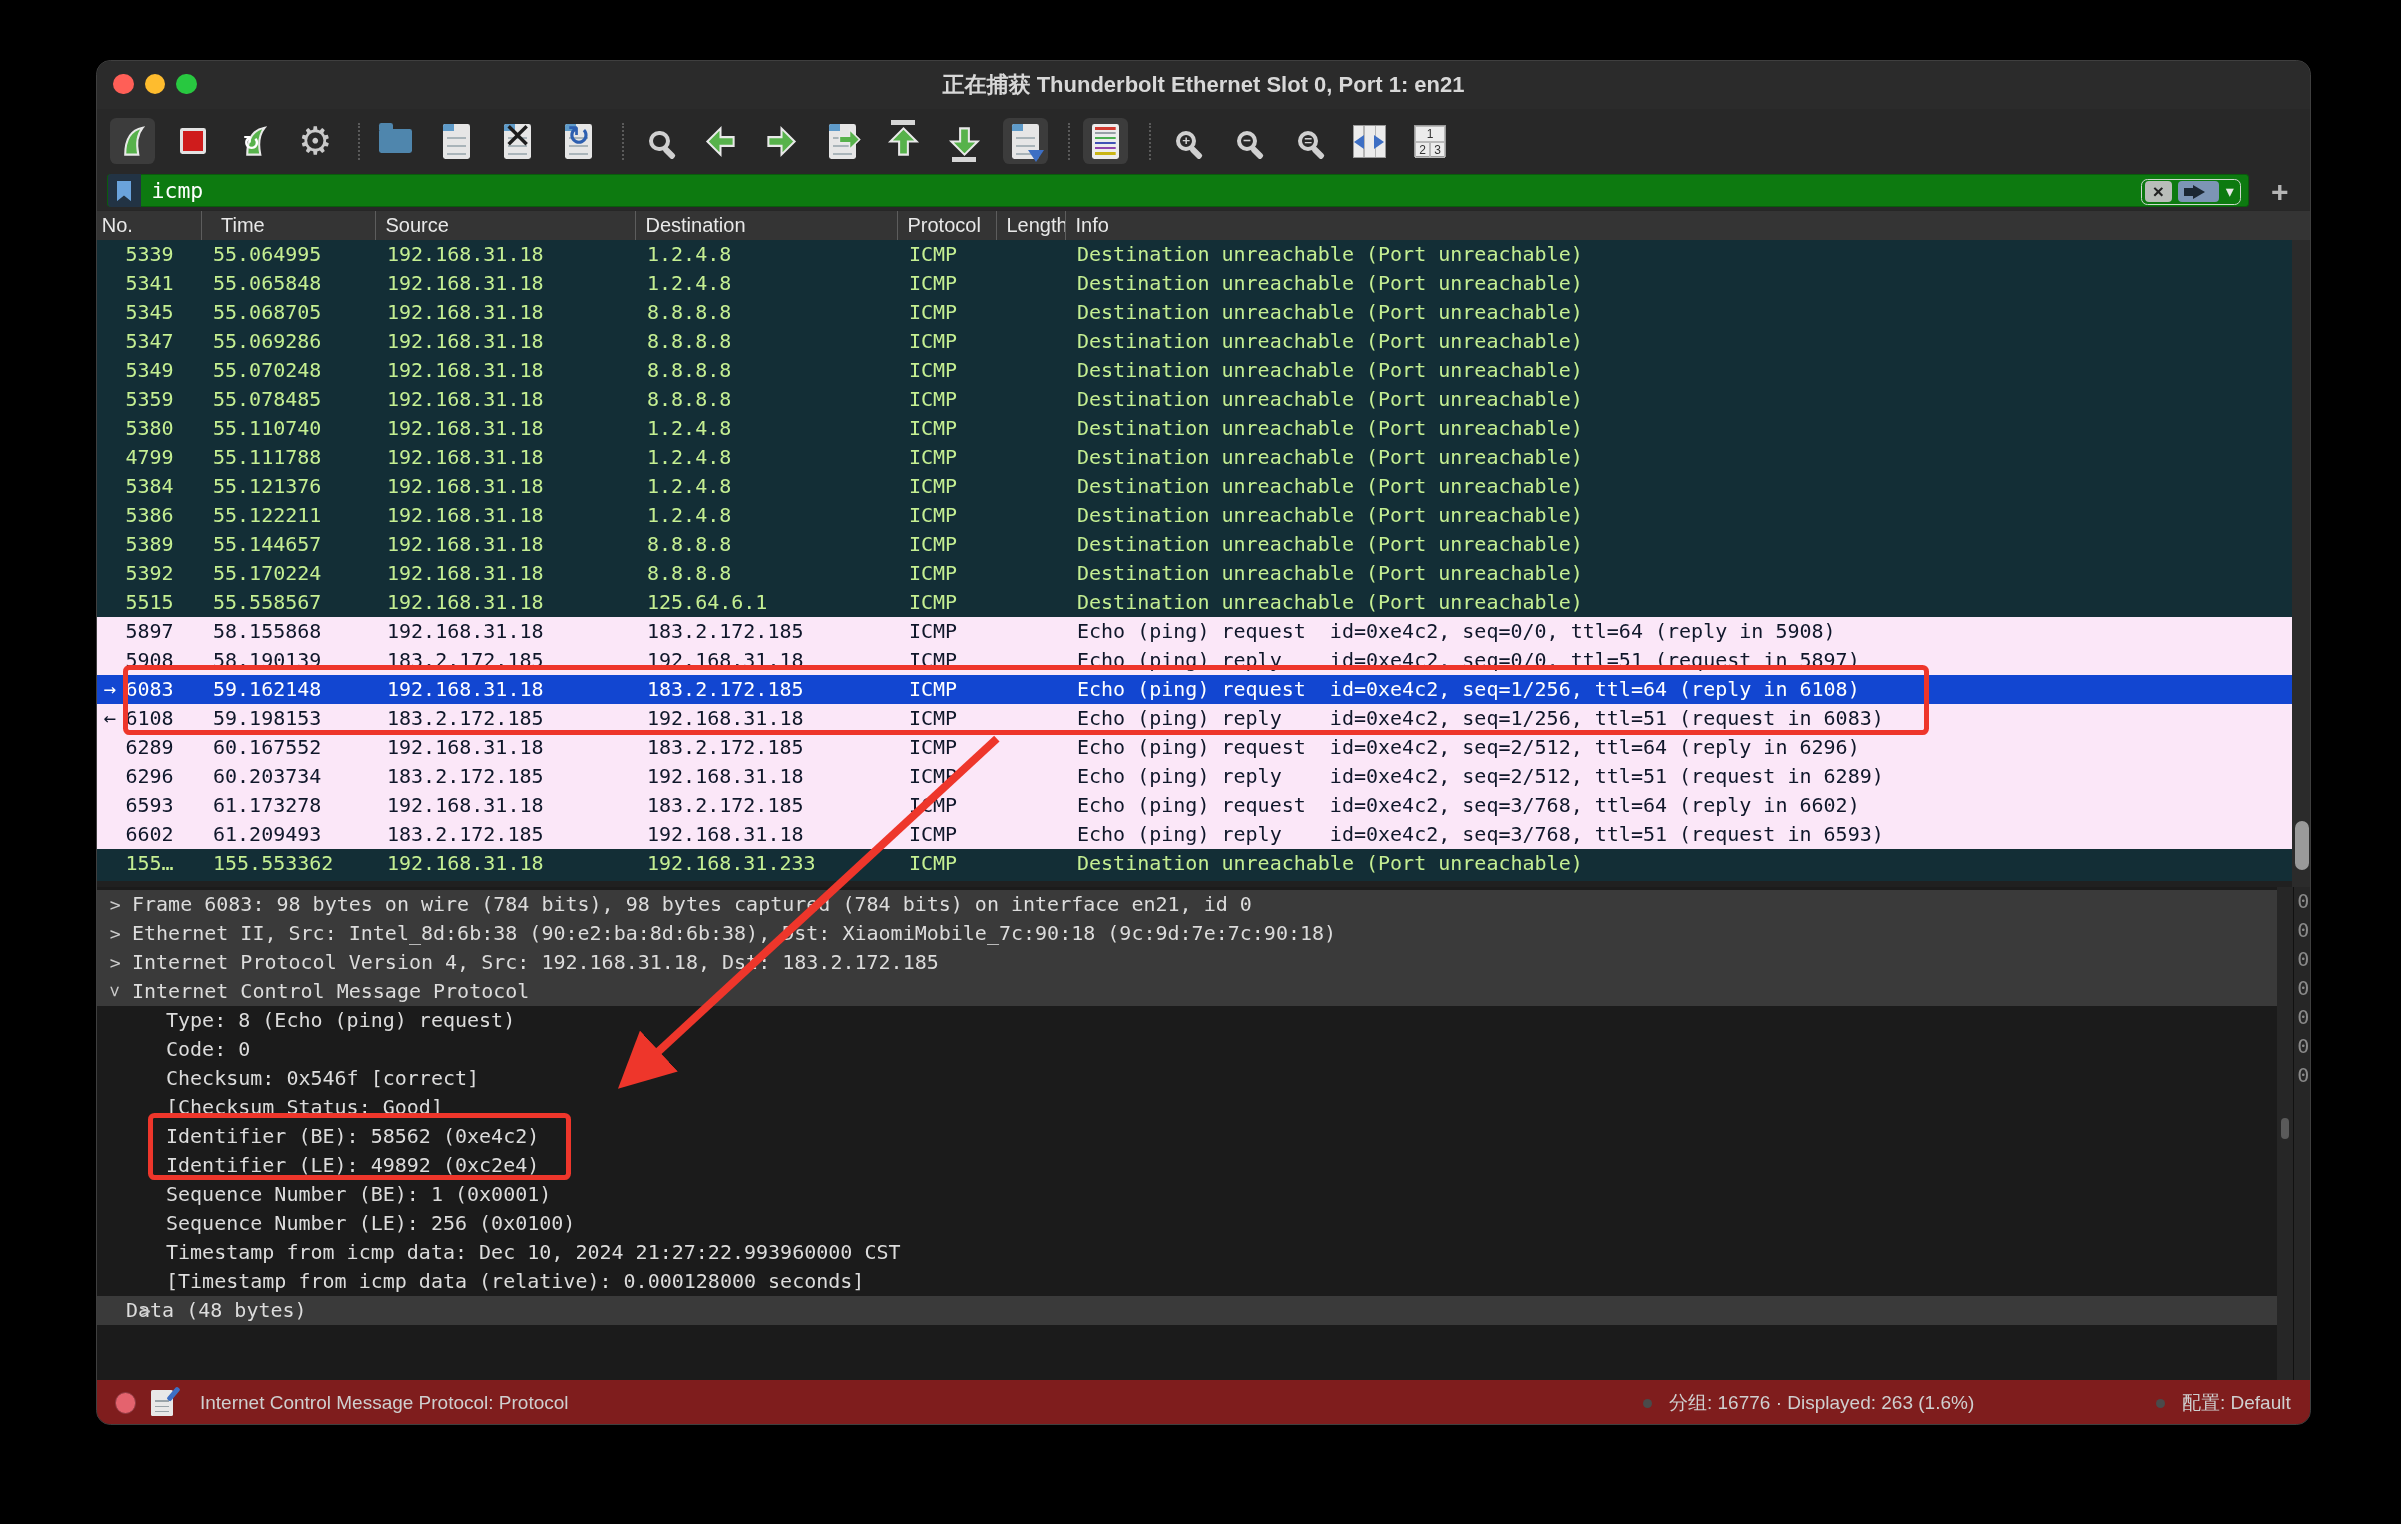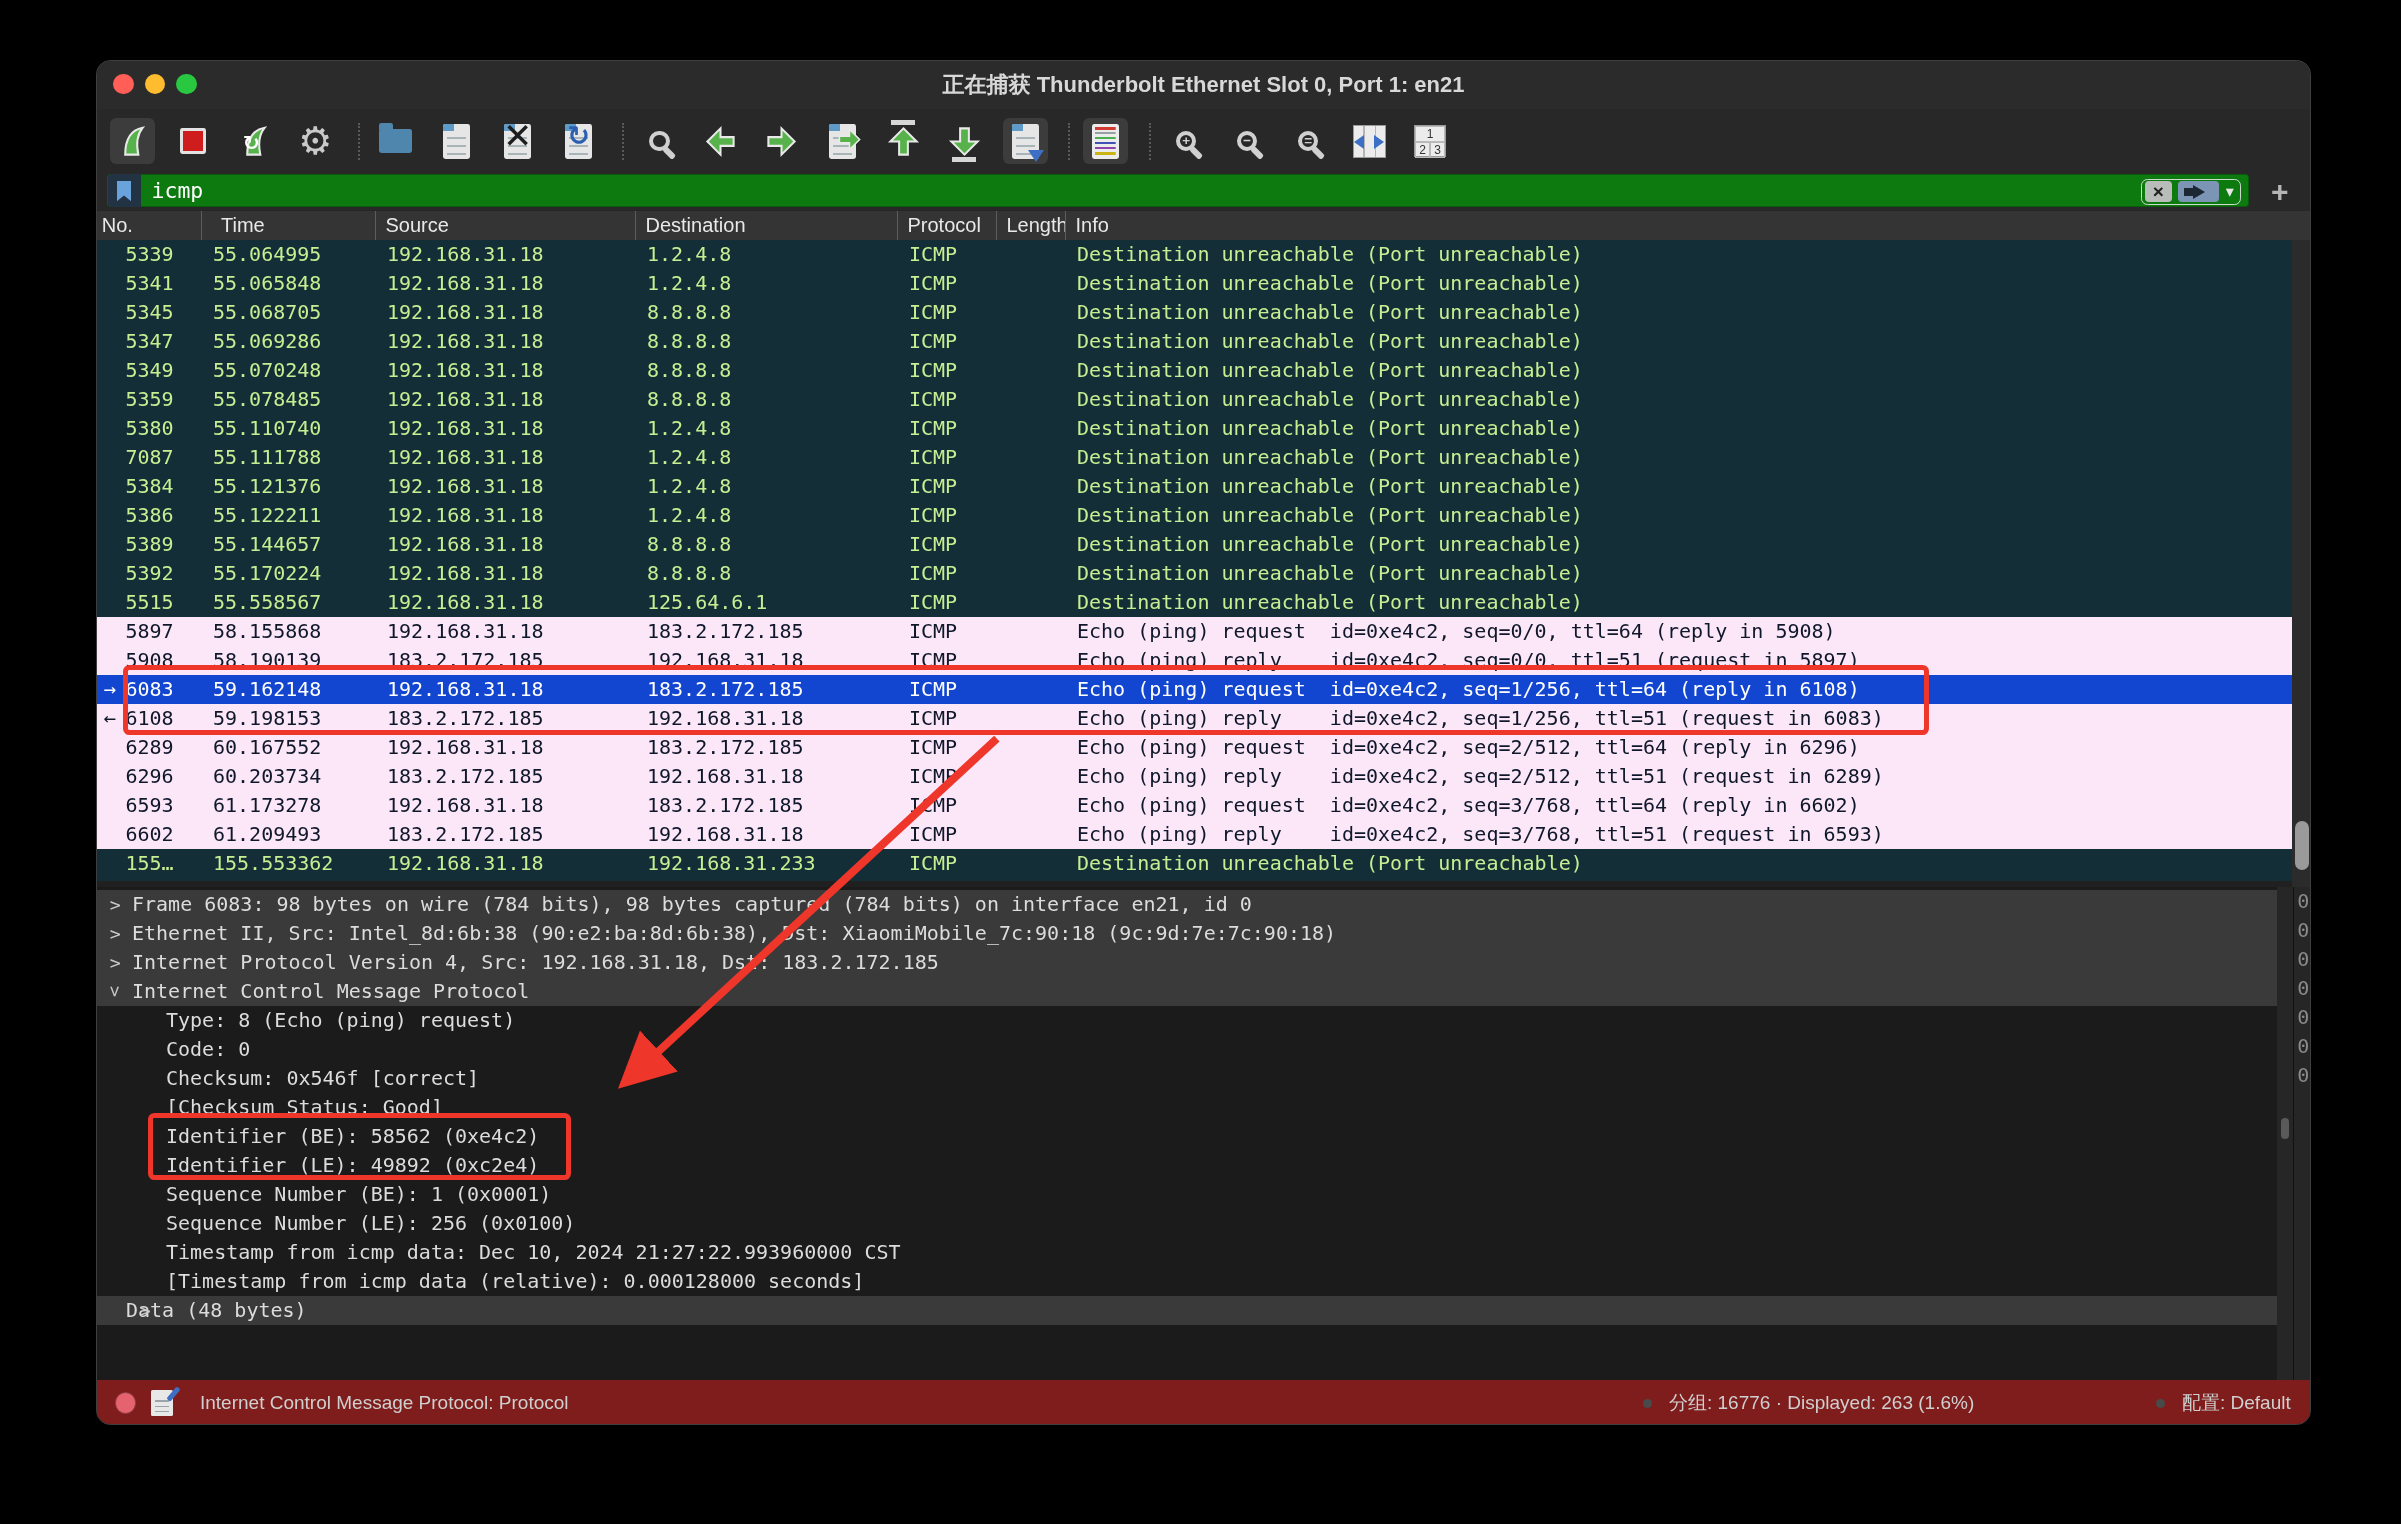--- a/index.html
+++ b/index.html
@@ -295,21 +295,21 @@
     </div>
 
     <div class="plist" id="packet-rows">
         <div class="prow teal"><div class="pc c-no">5339</div><div class="pc c-tm">55.064995</div><div class="pc c-src">192.168.31.18</div><div class="pc c-dst">1.2.4.8</div><div class="pc c-pr">ICMP</div><div class="pc c-ln">70</div><div class="pc c-in">Destination unreachable (Port unreachable)</div></div>
         <div class="prow teal"><div class="pc c-no">5341</div><div class="pc c-tm">55.065848</div><div class="pc c-src">192.168.31.18</div><div class="pc c-dst">1.2.4.8</div><div class="pc c-pr">ICMP</div><div class="pc c-ln">70</div><div class="pc c-in">Destination unreachable (Port unreachable)</div></div>
         <div class="prow teal"><div class="pc c-no">5345</div><div class="pc c-tm">55.068705</div><div class="pc c-src">192.168.31.18</div><div class="pc c-dst">8.8.8.8</div><div class="pc c-pr">ICMP</div><div class="pc c-ln">70</div><div class="pc c-in">Destination unreachable (Port unreachable)</div></div>
         <div class="prow teal"><div class="pc c-no">5347</div><div class="pc c-tm">55.069286</div><div class="pc c-src">192.168.31.18</div><div class="pc c-dst">8.8.8.8</div><div class="pc c-pr">ICMP</div><div class="pc c-ln">70</div><div class="pc c-in">Destination unreachable (Port unreachable)</div></div>
         <div class="prow teal"><div class="pc c-no">5349</div><div class="pc c-tm">55.070248</div><div class="pc c-src">192.168.31.18</div><div class="pc c-dst">8.8.8.8</div><div class="pc c-pr">ICMP</div><div class="pc c-ln">70</div><div class="pc c-in">Destination unreachable (Port unreachable)</div></div>
         <div class="prow teal"><div class="pc c-no">5359</div><div class="pc c-tm">55.078485</div><div class="pc c-src">192.168.31.18</div><div class="pc c-dst">8.8.8.8</div><div class="pc c-pr">ICMP</div><div class="pc c-ln">70</div><div class="pc c-in">Destination unreachable (Port unreachable)</div></div>
         <div class="prow teal"><div class="pc c-no">5380</div><div class="pc c-tm">55.110740</div><div class="pc c-src">192.168.31.18</div><div class="pc c-dst">1.2.4.8</div><div class="pc c-pr">ICMP</div><div class="pc c-ln">70</div><div class="pc c-in">Destination unreachable (Port unreachable)</div></div>
-        <div class="prow teal"><div class="pc c-no">7087</div><div class="pc c-tm">55.111788</div><div class="pc c-src">192.168.31.18</div><div class="pc c-dst">1.2.4.8</div><div class="pc c-pr">ICMP</div><div class="pc c-ln">70</div><div class="pc c-in">Destination unreachable (Port unreachable)</div></div>
+        <div class="prow teal"><div class="pc c-no">4799</div><div class="pc c-tm">55.111788</div><div class="pc c-src">192.168.31.18</div><div class="pc c-dst">1.2.4.8</div><div class="pc c-pr">ICMP</div><div class="pc c-ln">70</div><div class="pc c-in">Destination unreachable (Port unreachable)</div></div>
         <div class="prow teal"><div class="pc c-no">5384</div><div class="pc c-tm">55.121376</div><div class="pc c-src">192.168.31.18</div><div class="pc c-dst">1.2.4.8</div><div class="pc c-pr">ICMP</div><div class="pc c-ln">70</div><div class="pc c-in">Destination unreachable (Port unreachable)</div></div>
         <div class="prow teal"><div class="pc c-no">5386</div><div class="pc c-tm">55.122211</div><div class="pc c-src">192.168.31.18</div><div class="pc c-dst">1.2.4.8</div><div class="pc c-pr">ICMP</div><div class="pc c-ln">70</div><div class="pc c-in">Destination unreachable (Port unreachable)</div></div>
         <div class="prow teal"><div class="pc c-no">5389</div><div class="pc c-tm">55.144657</div><div class="pc c-src">192.168.31.18</div><div class="pc c-dst">8.8.8.8</div><div class="pc c-pr">ICMP</div><div class="pc c-ln">70</div><div class="pc c-in">Destination unreachable (Port unreachable)</div></div>
         <div class="prow teal"><div class="pc c-no">5392</div><div class="pc c-tm">55.170224</div><div class="pc c-src">192.168.31.18</div><div class="pc c-dst">8.8.8.8</div><div class="pc c-pr">ICMP</div><div class="pc c-ln">70</div><div class="pc c-in">Destination unreachable (Port unreachable)</div></div>
         <div class="prow teal"><div class="pc c-no">5515</div><div class="pc c-tm">55.558567</div><div class="pc c-src">192.168.31.18</div><div class="pc c-dst">125.64.6.1</div><div class="pc c-pr">ICMP</div><div class="pc c-ln">70</div><div class="pc c-in">Destination unreachable (Port unreachable)</div></div>
         <div class="prow pink"><div class="pc c-no">5897</div><div class="pc c-tm">58.155868</div><div class="pc c-src">192.168.31.18</div><div class="pc c-dst">183.2.172.185</div><div class="pc c-pr">ICMP</div><div class="pc c-ln">98</div><div class="pc c-in">Echo (ping) request  id=0xe4c2, seq=0/0, ttl=64 (reply in 5908)</div></div>
         <div class="prow pink"><div class="pc c-no">5908</div><div class="pc c-tm">58.190139</div><div class="pc c-src">183.2.172.185</div><div class="pc c-dst">192.168.31.18</div><div class="pc c-pr">ICMP</div><div class="pc c-ln">98</div><div class="pc c-in">Echo (ping) reply    id=0xe4c2, seq=0/0, ttl=51 (request in 5897)</div></div>
         <div class="prow selected"><span class="mark">→</span><div class="pc c-no">6083</div><div class="pc c-tm">59.162148</div><div class="pc c-src">192.168.31.18</div><div class="pc c-dst">183.2.172.185</div><div class="pc c-pr">ICMP</div><div class="pc c-ln">98</div><div class="pc c-in">Echo (ping) request  id=0xe4c2, seq=1/256, ttl=64 (reply in 6108)</div></div>
         <div class="prow pink"><span class="mark">←</span><div class="pc c-no">6108</div><div class="pc c-tm">59.198153</div><div class="pc c-src">183.2.172.185</div><div class="pc c-dst">192.168.31.18</div><div class="pc c-pr">ICMP</div><div class="pc c-ln">98</div><div class="pc c-in">Echo (ping) reply    id=0xe4c2, seq=1/256, ttl=51 (request in 6083)</div></div>
         <div class="prow pink"><div class="pc c-no">6289</div><div class="pc c-tm">60.167552</div><div class="pc c-src">192.168.31.18</div><div class="pc c-dst">183.2.172.185</div><div class="pc c-pr">ICMP</div><div class="pc c-ln">98</div><div class="pc c-in">Echo (ping) request  id=0xe4c2, seq=2/512, ttl=64 (reply in 6296)</div></div>

